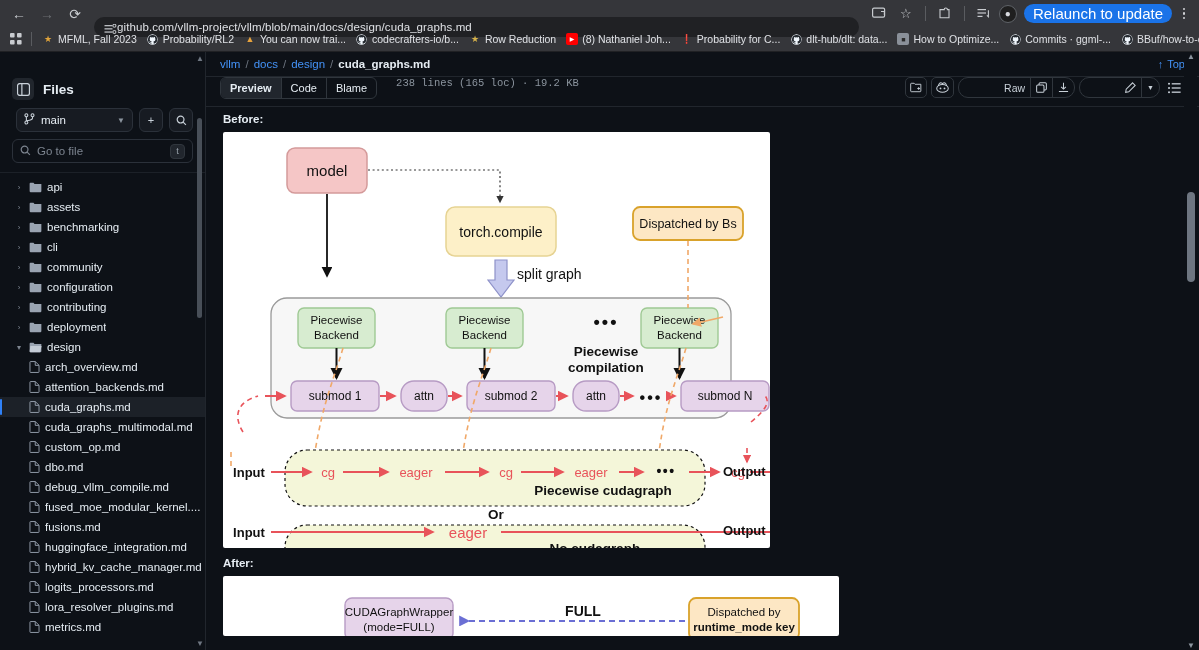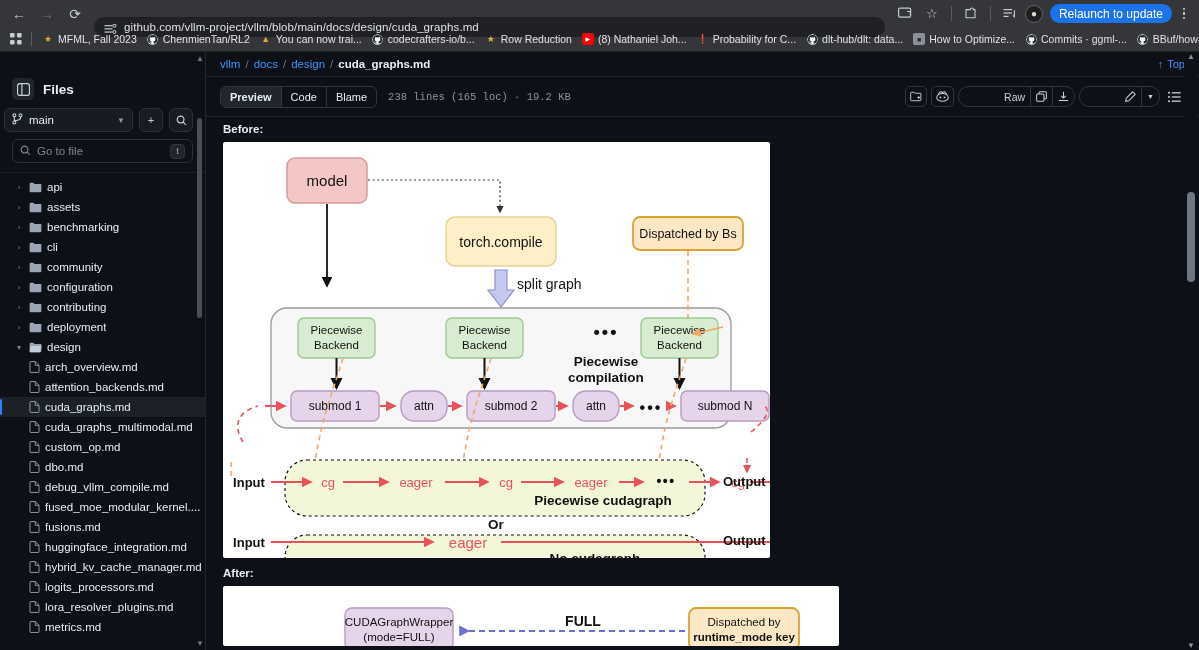--- a/index.html
+++ b/index.html
@@ -17,21 +17,21 @@
     display: flex; align-items: center; padding: 0 6px; gap: 2px;
   }
   .nav-btn {
     width: 26px; height: 26px; border-radius: 50%;
     display: flex; align-items: center; justify-content: center;
     color: #c8cbcf; font-size: 14px; flex: none;
   }
   .nav-btn.disabled { color: #6b6e72; }
   .omnibox {
     flex: 1; height: 20px; background: #202124; border-radius: 11px;
-    display: flex; align-items: center; padding: 0 10px; gap: 7px;
+    display: flex; align-items: center; padding: 0 10px; 
     margin-left: 4px; margin-right: 6px; margin-top: 26px;
   }
   .omnibox .site-ic {
     width: 13px; height: 11px; flex: none; position: relative;
     color: #b9bcc0;
   }
   .url-text {
     color: #dfe1e5; font-size: 11.5px; white-space: nowrap;
     overflow: hidden; letter-spacing: .1px;
   }
@@ -41,21 +41,21 @@
     justify-content: center; color: #c8cbcf; font-size: 13px;
   }
   .vsep { width: 1px; height: 15px; background: #5a5c60; margin: 0 4px; }
   .avatar-ic {
     width: 18px; height: 18px; border-radius: 50%; background: #1f1f1f;
     border: 1px solid #5f6368; display: flex; align-items: center;
     justify-content: center; color: #d8dade; font-size: 10px;
   }
   .relaunch {
     height: 19px; background: #1a73e8; color: #fff; border-radius: 10px;
-    font-size: 12px; padding: 0 9px; display: flex; align-items: center;
+    font-size: 15px; padding: 0 9px; display: flex; align-items: center;
     margin-left: 4px; white-space: nowrap;
   }
   .kebab {
     width: 18px; height: 22px; display: flex; flex-direction: column;
     align-items: center; justify-content: center; gap: 2px;
   }
   .kebab i { width: 2.5px; height: 2.5px; border-radius: 50%; background: #d0d2d6; display:block;}
 
   
   .bookmarks {
@@ -84,21 +84,21 @@
     width: 206px; flex: none; background: #0d1117;
     border-right: 1px solid #21262d; display: flex; flex-direction: column;
     position: relative;
   }
   .side-head { display: flex; align-items: center; gap: 9px; padding: 26px 12px 8px 12px; }
   .side-head .pane-ic {
     width: 22px; height: 22px; border-radius: 5px; background: #21262d;
     display: flex; align-items: center; justify-content: center;
   }
   .side-head .ttl { color: #e6edf3; font-size: 13.5px; font-weight: bold; }
-  .side-controls { display: flex; gap: 6px; padding: 0 12px 7px 4px; align-items: flex-end; }
+  .side-controls { display: flex; gap: 6px; padding: 0 12px 7px 16px; align-items: flex-end; }
   .branch-sel {
     flex: 1; height: 24px; background: #171b22; border: 1px solid #2b313a;
     border-radius: 6px; display: flex; align-items: center; padding: 0 7px;
     gap: 6px; color: #e6edf3; font-size: 11.5px;
   }
   .branch-sel .caret { margin-left: auto; color: #8b949e; font-size: 8px; }
   .sq-btn {
     width: 24px; height: 24px; background: #171b22; border: 1px solid #2b313a;
     border-radius: 6px; display: flex; align-items: center; justify-content: center;
     color: #c9d1d9; font-size: 11px; flex: none;
@@ -144,23 +144,23 @@
   .main { flex: 1; position: relative; overflow: hidden; background:#0d1117;}
   .crumbbar {
     height: 24px; display: flex; align-items: center; padding: 0 14px;
     font-size: 11.5px; gap: 0; 
   }
   .crumbbar a { color: #4493f8; text-decoration: none; }
   .crumbbar .sl { color: #6e7681; margin: 0 5px; }
   .crumbbar .cur { color: #e6edf3; font-weight: bold; }
   .crumbbar .top-link { margin-left: auto; color: #4493f8; display:flex; align-items:center; gap:4px; font-size:11px;}
   .filebar {
-    height: 41px; display: flex; align-items: center; padding: 0 14px;
+    height: 31px; display: flex; align-items: flex-start; padding: 0 14px;
     border-top: 1px solid #21262d; border-bottom: 1px solid #21262d;
-    gap: 0px;
+    gap: 8px;
   }
   .seg {
     display: flex; border: 1px solid #30363d; border-radius: 6px;
     overflow: hidden; height: 22px; background:#0d1117;
   }
   .seg .it {
     padding: 0 9px; display: flex; align-items: center; font-size: 11px;
     color: #e6edf3; border-right: 1px solid #30363d;
   }
   .seg .it:last-child { border-right: none; }
@@ -258,21 +258,21 @@
       <span class="fav" style="color:#e0a43b">★</span>
       <span>MFML, Fall 2023</span>
     </div>
   <div class="bm">
       <span class="fav">
         <svg width="11" height="11" viewBox="0 0 12 12">
           <circle cx="6" cy="6" r="5.6" fill="#f0f6fc"></circle>
           <path d="M6 1.2A4.8 4.8 0 004.5 10.6c.24.04.33-.1.33-.23v-.9c-1.34.29-1.62-.57-1.62-.57-.22-.56-.54-.71-.54-.71-.44-.3.03-.3.03-.3.49.04.74.5.74.5.43.74 1.14.53 1.42.4.04-.31.17-.53.3-.65-1.07-.12-2.19-.53-2.19-2.37 0-.53.19-.96.5-1.3-.05-.12-.22-.61.04-1.28 0 0 .41-.13 1.34.5a4.65 4.65 0 012.44 0c.93-.63 1.34-.5 1.34-.5.26.67.1 1.16.05 1.28.31.34.5.77.5 1.3 0 1.85-1.13 2.25-2.2 2.37.17.15.33.45.33.9v1.34c0 .13.09.28.33.23A4.8 4.8 0 006 1.2z" fill="#24292f"></path>
         </svg>
       </span>
-      <span>ChenmienTan/RL2</span>
+      <span>Probability/RL2</span>
     </div>
   <div class="bm">
       <span class="fav" style="color:#e8a33d">▲</span>
       <span>You can now trai...</span>
     </div>
   <div class="bm">
       <span class="fav">
         <svg width="11" height="11" viewBox="0 0 12 12">
           <circle cx="6" cy="6" r="5.6" fill="#f0f6fc"></circle>
           <path d="M6 1.2A4.8 4.8 0 004.5 10.6c.24.04.33-.1.33-.23v-.9c-1.34.29-1.62-.57-1.62-.57-.22-.56-.54-.71-.54-.71-.44-.3.03-.3.03-.3.49.04.74.5.74.5.43.74 1.14.53 1.42.4.04-.31.17-.53.3-.65-1.07-.12-2.19-.53-2.19-2.37 0-.53.19-.96.5-1.3-.05-.12-.22-.61.04-1.28 0 0 .41-.13 1.34.5a4.65 4.65 0 012.44 0c.93-.63 1.34-.5 1.34-.5.26.67.1 1.16.05 1.28.31.34.5.77.5 1.3 0 1.85-1.13 2.25-2.2 2.37.17.15.33.45.33.9v1.34c0 .13.09.28.33.23A4.8 4.8 0 006 1.2z" fill="#24292f"></path>

